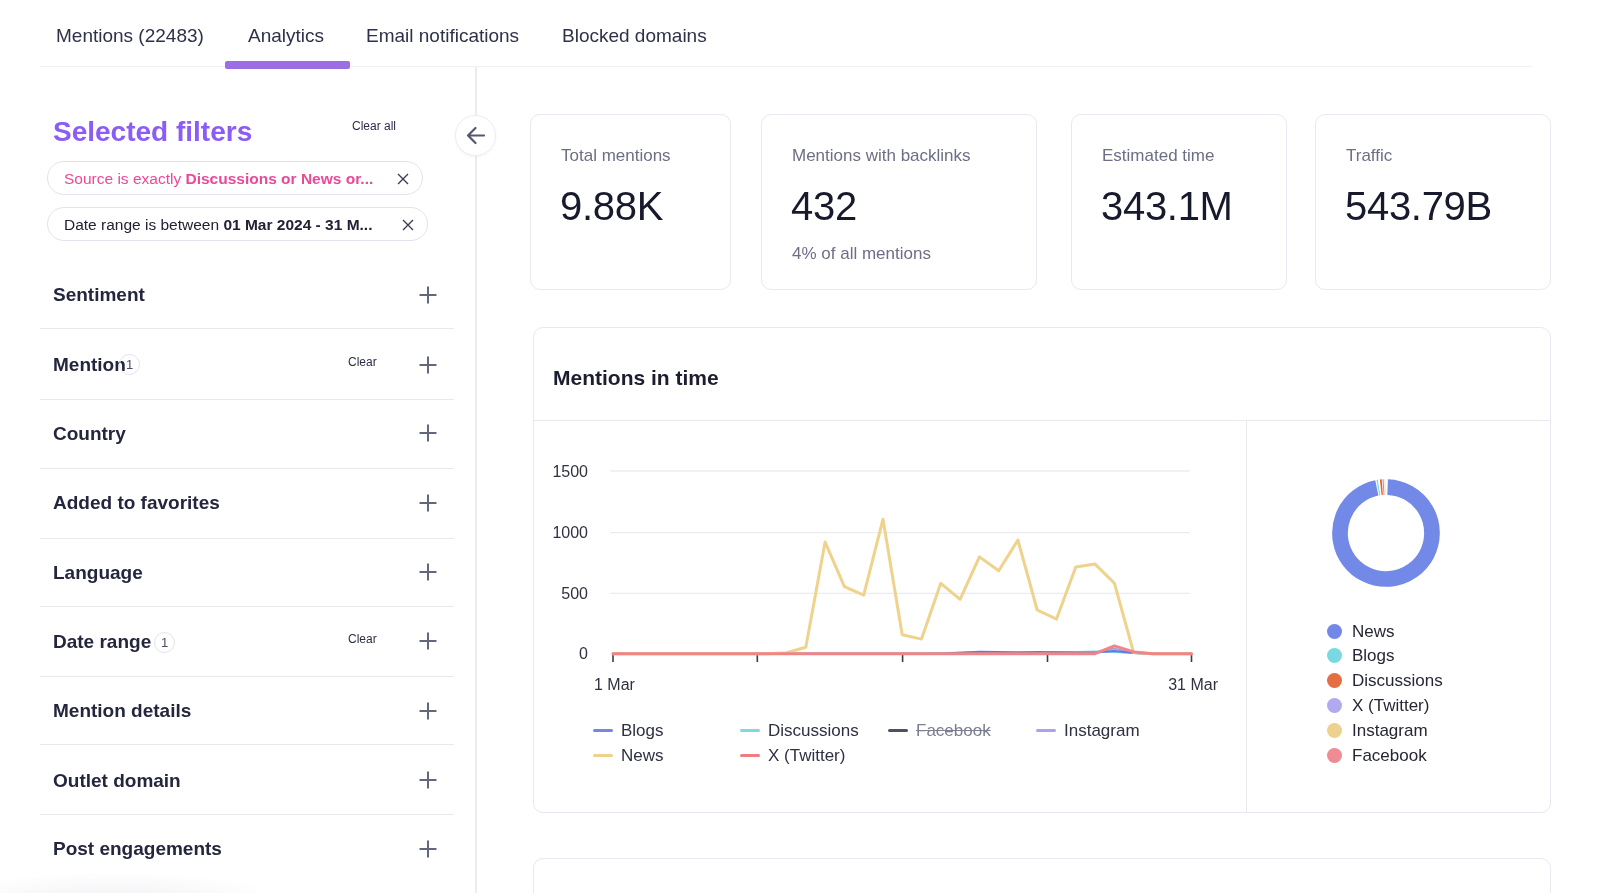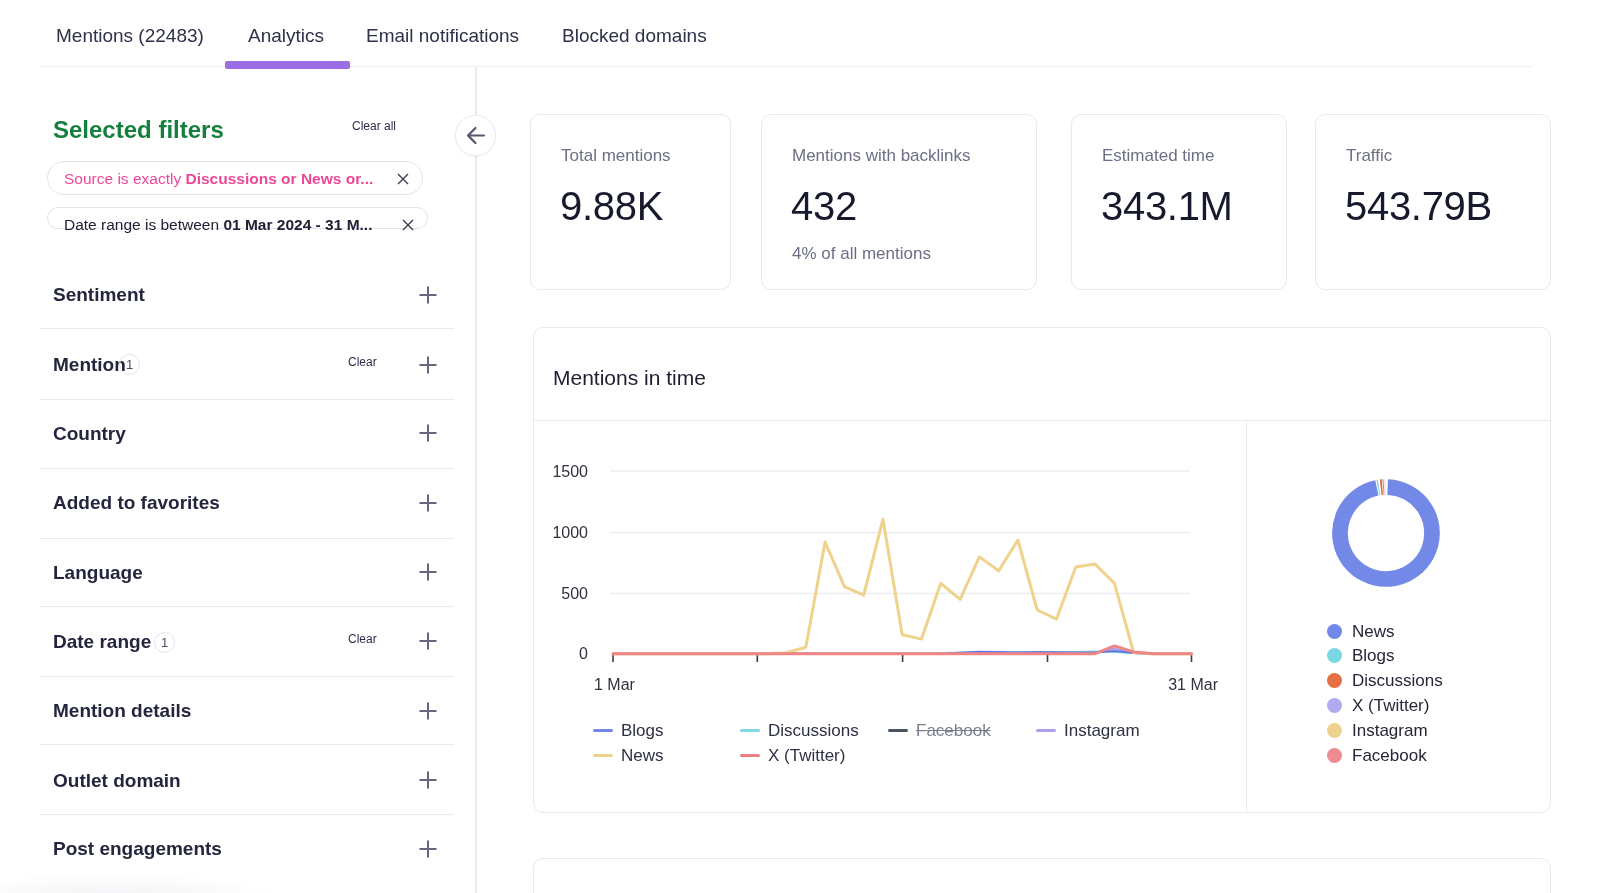--- a/index.html
+++ b/index.html
@@ -16,29 +16,29 @@
 .dot{position:absolute;width:15px;height:15px;border-radius:50%}
 </style></head>
 <body>
 <span class="abs tab" style="left:56px;top:25px">Mentions (22483)</span>
 <span class="abs tab" style="left:248px;top:25px">Analytics</span>
 <span class="abs tab" style="left:366px;top:25px">Email notifications</span>
 <span class="abs tab" style="left:562px;top:25px">Blocked domains</span>
 <div class="abs" style="left:40px;top:66px;width:1492px;height:1px;background:#eef0f5"></div>
 <div class="abs" style="left:225px;top:61px;width:125px;height:8px;background:#9c6ee6;border-radius:2px"></div>
 <div class="abs" style="left:475px;top:67px;width:2px;height:826px;background:#ebebf2"></div>
-<div class="abs" style="left:53px;top:116px;font-size:24px;font-weight:bold;color:#15803d">Selected filters</div>
+<div class="abs" style="left:53px;top:116px;font-size:28px;font-weight:bold;color:#8b5cf6">Selected filters</div>
 <div class="abs clearlink" style="left:352px;top:119px">Clear all</div>
 <div class="abs" style="left:47px;top:161px;width:376px;height:34px;border:1px solid #e3e3ee;border-radius:17px;background:#fff">
     <span style="position:absolute;left:16px;top:8px;font-size:15.5px;color:#ec4899;white-space:nowrap">Source is exactly <b>Discussions or News or...</b></span>
     <svg style="position:absolute;right:13px;top:11px" width="12" height="12" viewBox="0 0 12 12">
       <path d="M1 1 L11 11 M11 1 L1 11" stroke="#3c3d52" stroke-width="1.4"></path>
     </svg>
   </div>
-<div class="abs" style="left:47px;top:207px;width:381px;height:22px;border:1px solid #e3e3ee;border-radius:17px;background:#fff">
+<div class="abs" style="left:47px;top:207px;width:381px;height:34px;border:1px solid #e3e3ee;border-radius:17px;background:#fff">
     <span style="position:absolute;left:16px;top:8px;font-size:15.5px;color:#212234;white-space:nowrap">Date range is between <b>01 Mar 2024 - 31 M...</b></span>
     <svg style="position:absolute;right:13px;top:11px" width="12" height="12" viewBox="0 0 12 12">
       <path d="M1 1 L11 11 M11 1 L1 11" stroke="#3c3d52" stroke-width="1.4"></path>
     </svg>
   </div>
 <div class="abs rowlbl" style="left:53px;top:284px">Sentiment</div>
 <div class="abs" style="left:419px;top:286px"><svg width="18" height="18" viewBox="0 0 18 18">
       <path d="M9 0.5 V17.5 M0.5 9 H17.5" stroke="#64667c" stroke-width="2"></path>
     </svg></div>
 <div class="abs rowlbl" style="left:53px;top:354px">Mention</div>
@@ -96,21 +96,21 @@
 <div class="abs lbl" style="left:792px;top:146px">Mentions with backlinks</div>
 <div class="abs num" style="left:791px;top:184px">432</div>
 <div class="abs lbl" style="left:792px;top:244px">4% of all mentions</div>
 <div class="card" style="left:1071px;top:114px;width:216px;height:176px"></div>
 <div class="abs lbl" style="left:1102px;top:146px">Estimated time</div>
 <div class="abs num" style="left:1101px;top:184px">343.1M</div>
 <div class="card" style="left:1315px;top:114px;width:236px;height:176px"></div>
 <div class="abs lbl" style="left:1346px;top:146px">Traffic</div>
 <div class="abs num" style="left:1345px;top:184px">543.79B</div>
 <div class="card" style="left:533px;top:327px;width:1018px;height:486px"></div>
-<div class="abs" style="left:553px;top:366px;font-size:21px;font-weight:normal;color:#1c1e30">Mentions in time</div>
+<div class="abs" style="left:553px;top:366px;font-size:21px;font-weight:bold;color:#1c1e30">Mentions in time</div>
 <div class="hdiv" style="left:534px;top:420px;width:1016px"></div>
 <div class="abs" style="left:1246px;top:421px;width:1px;height:392px;background:#e9e9f0"></div>
 <svg class="abs" style="left:533px;top:420px" width="713" height="393" viewBox="0 0 713 393">
     <line x1="77" y1="51" x2="657" y2="51" stroke="#eaecf2" stroke-width="1.3"></line>
     <line x1="77" y1="112.6" x2="657" y2="112.6" stroke="#eaecf2" stroke-width="1.3"></line>
     <line x1="77" y1="173.3" x2="657" y2="173.3" stroke="#eaecf2" stroke-width="1.3"></line>
     <text x="55" y="56.5" text-anchor="end" font-size="16" fill="#30323f">1500</text>
     <text x="55" y="118.1" text-anchor="end" font-size="16" fill="#30323f">1000</text>
     <text x="55" y="178.8" text-anchor="end" font-size="16" fill="#30323f">500</text>
     <text x="55" y="239.2" text-anchor="end" font-size="16" fill="#30323f">0</text>

